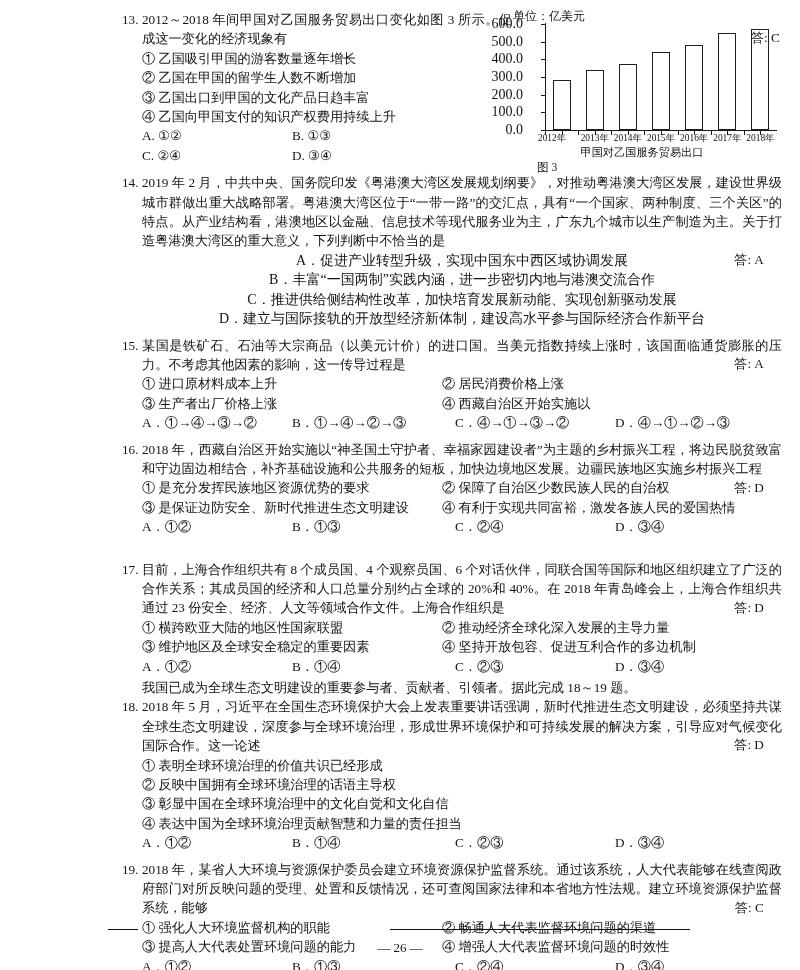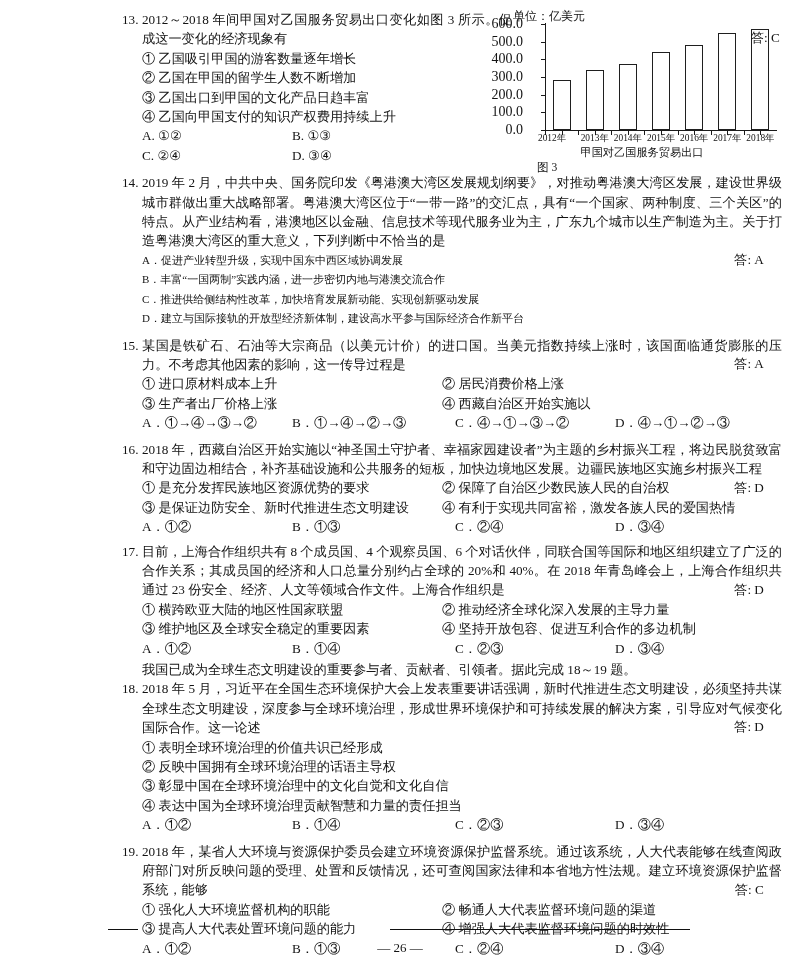--- a/index.html
+++ b/index.html
@@ -76,22 +76,23 @@
     grid-template-columns: 300px auto;
     column-gap: 0px;
     row-gap: 0px;
   }
   .item {
     font-size: 13.2px;
     line-height: 19.4px;
     white-space: nowrap;
   }
   .item-block {
-    font-size: 11px;
+    font-size: 14px;
     line-height: 19.4px;
+    text-align: center;
   }
 
   
   .opts {
     padding-left: 20px;
     display: grid;
     font-size: 13.2px;
     line-height: 19.4px;
   }
   .opts-4 {
@@ -380,21 +381,21 @@
         <div class="item">④ 有利于实现共同富裕，激发各族人民的爱国热情</div>
       </div>
       <div class="opts opts-4">
         <div class="opt">A．①②</div>
         <div class="opt">B．①③</div>
         <div class="opt">C．②④</div>
         <div class="opt">D．③④</div>
       </div>
     </div>
 
-    <div class="q" style="margin-top:5px;">
+    <div class="q" style="margin-top:23px;">
       <div class="q-body stem">
         <span class="qnum">17.</span>
         <span>目前，上海合作组织共有 8 个成员国、4 个观察员国、6 个对话伙伴，同联合国等国际和地区组织建立了广泛的合作关系；其成员国的经济和人口总量分别约占全球的 20%和 40%。在 2018 年青岛峰会上，上海合作组织共通过 23 份安全、经济、人文等领域合作文件。上海合作组织是</span>
       </div>
       <div class="ans" style="top:39px;">
         <span>答:</span><span class="ansletter">D</span>
       </div>
       <div class="items items-2col">
         <div class="item">① 横跨欧亚大陆的地区性国家联盟</div>
         <div class="item">② 推动经济全球化深入发展的主导力量</div>

